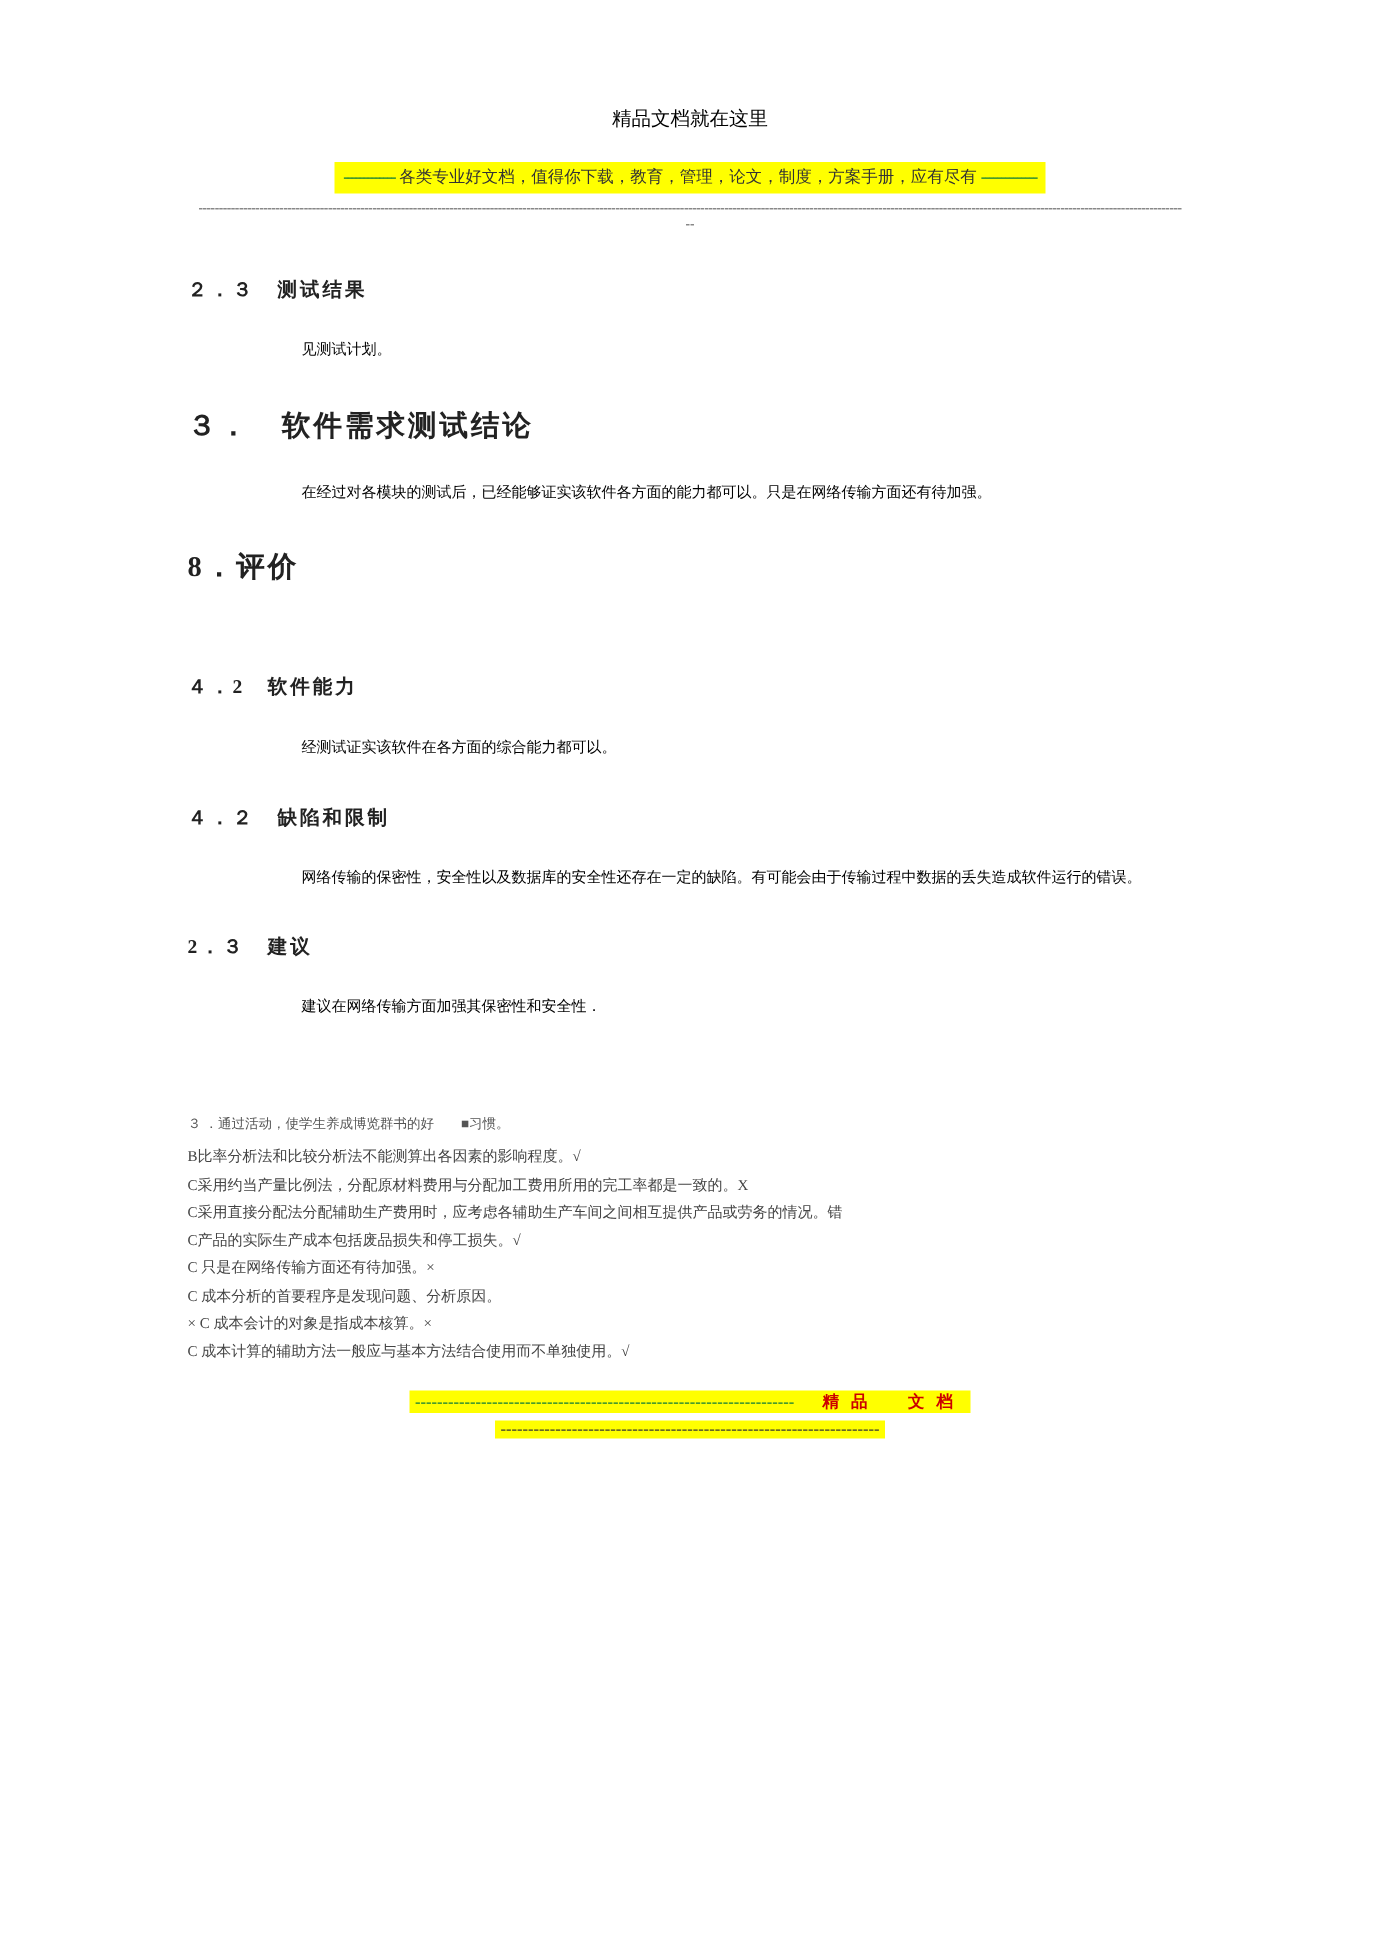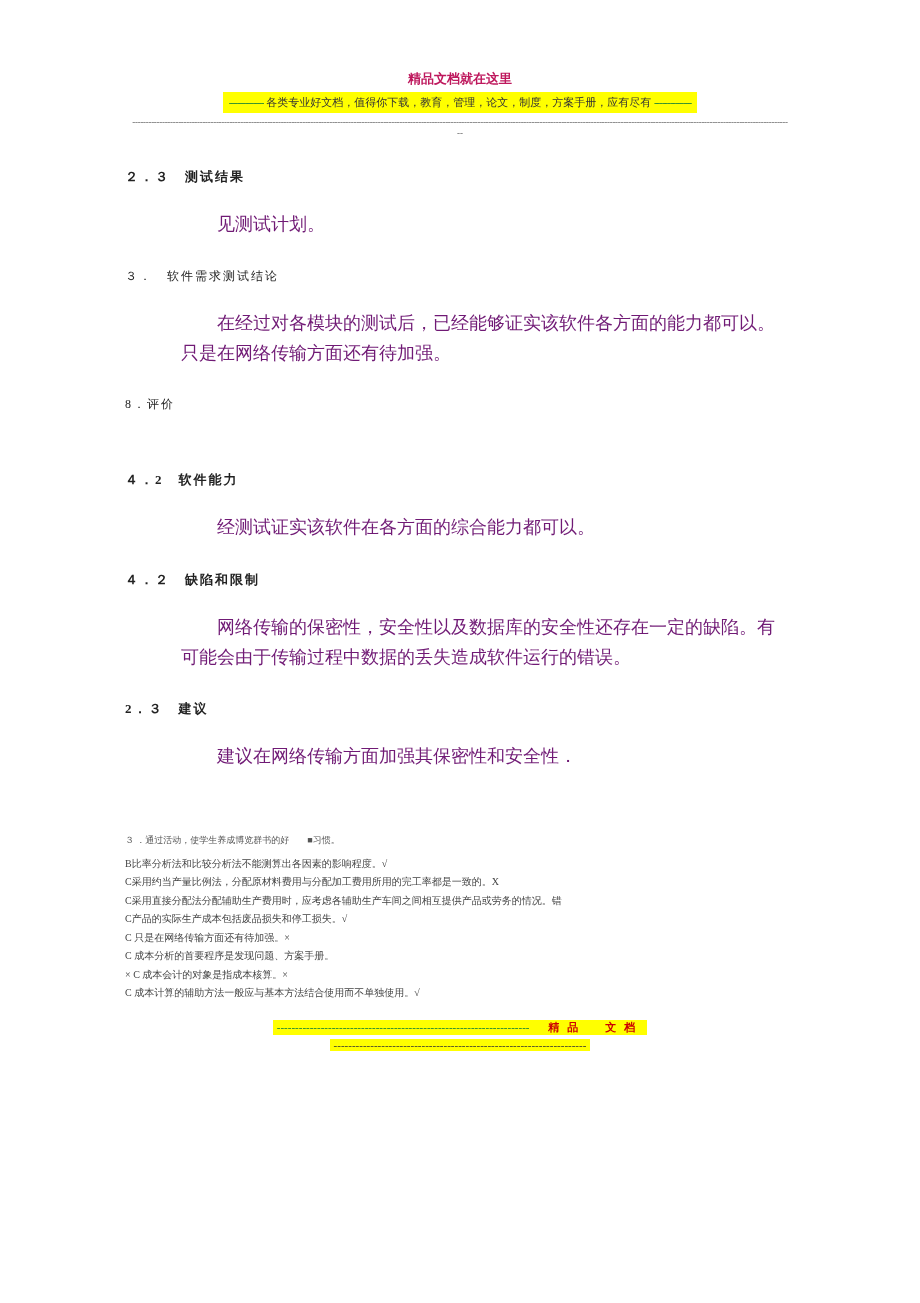--- a/index.html
+++ b/index.html
@@ -7,24 +7,24 @@
       width: 920px;
       min-height: 1303px;
       background: #fff;
       font-family: "SimSun", "Microsoft YaHei", serif;
       color: #333;
       position: relative;
     }
     .page { padding: 70px 125px 50px; }
     .header { text-align: center; margin-bottom: 15px; }
     .title-red {
-      color: #be185d;
+      color: #000000;
       font-size: 13px;
-      font-weight: bold;
-      margin-bottom: 4px;
+      font-weight: normal;
+      margin-bottom: 20px;
     }
     .banner {
       background: #ffff00;
       display: inline-block;
       font-size: 11px;
       padding: 1px 6px;
       color: #333;
       line-height: 1.7;
     }
     .banner .dashes { letter-spacing: -1px; }
@@ -38,36 +38,36 @@
       word-break: break-all;
     }
     .dash-line2 {
       font-size: 9px;
       color: #555;
       text-align: center;
       margin-bottom: 30px;
     }
     .section { margin-bottom: 28px; }
     .h2 {
-      font-size: 12px;
-      font-weight: normal;
+      font-size: 19px;
+      font-weight: bold;
       color: #222;
       letter-spacing: 2px;
       margin-bottom: 24px;
     }
     .h3 {
       font-size: 13px;
       font-weight: bold;
       color: #222;
       letter-spacing: 2px;
       margin-bottom: 24px;
     }
     .body-text {
-      font-size: 18px;
-      color: #701a75;
+      font-size: 10px;
+      color: #000000;
       line-height: 1.65;
       padding-left: 56px;
       padding-right: 20px;
       text-indent: 2em;
       margin-bottom: 8px;
     }
     .body-text-noindent {
       font-size: 14px;
       color: #333;
       line-height: 1.65;
@@ -162,21 +162,21 @@
 
   <div class="footnote-block">
     <div class="footnote-small">
       <span>３ ．通过活动，使学生养成博览群书的好　　■习惯。</span>
     </div>
     <div>B比率分析法和比较分析法不能测算出各因素的影响程度。√</div>
     <div>C采用约当产量比例法，分配原材料费用与分配加工费用所用的完工率都是一致的。X</div>
     <div>C采用直接分配法分配辅助生产费用时，应考虑各辅助生产车间之间相互提供产品或劳务的情况。错</div>
     <div>C产品的实际生产成本包括废品损失和停工损失。√</div>
     <div>C 只是在网络传输方面还有待加强。×</div>
-    <div>C 成本分析的首要程序是发现问题、方案手册。</div>
+    <div>C 成本分析的首要程序是发现问题、分析原因。</div>
     <div>× C 成本会计的对象是指成本核算。×</div>
     <div>C 成本计算的辅助方法一般应与基本方法结合使用而不单独使用。√</div>
   </div>
 
   <div class="footer">
     <span class="footer-line">
       <span class="green">---------------------------------------------------------------------</span>
       <span class="footer-label">精品　文档</span>
     </span><br>
     <span class="footer-line2 green">---------------------------------------------------------------------</span>

